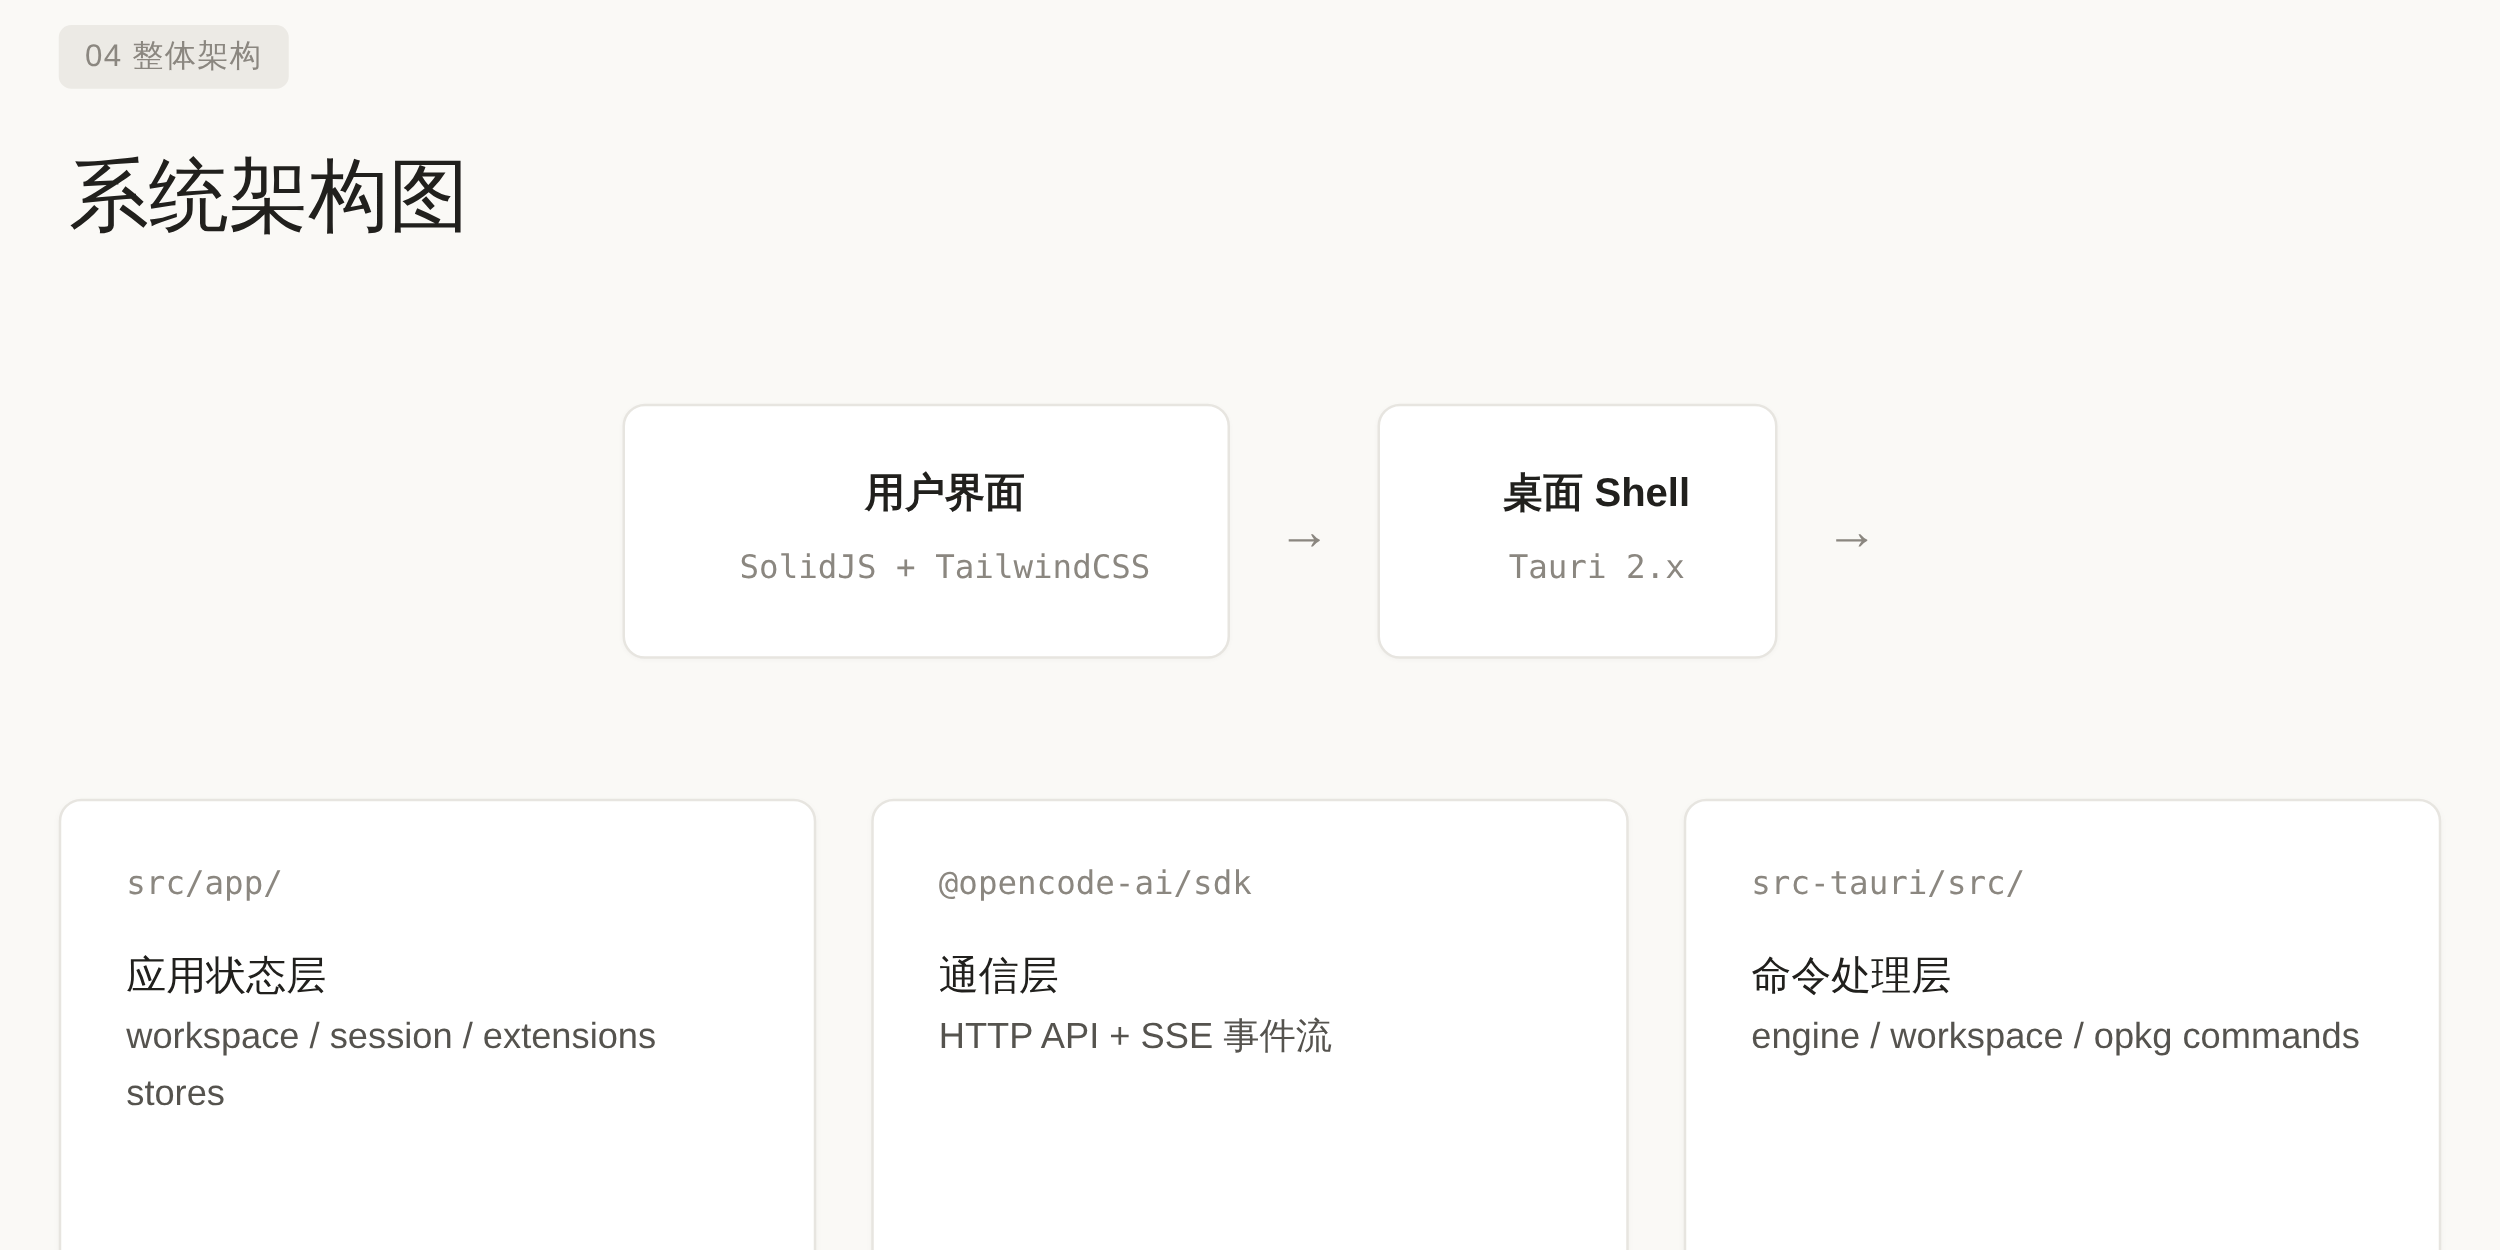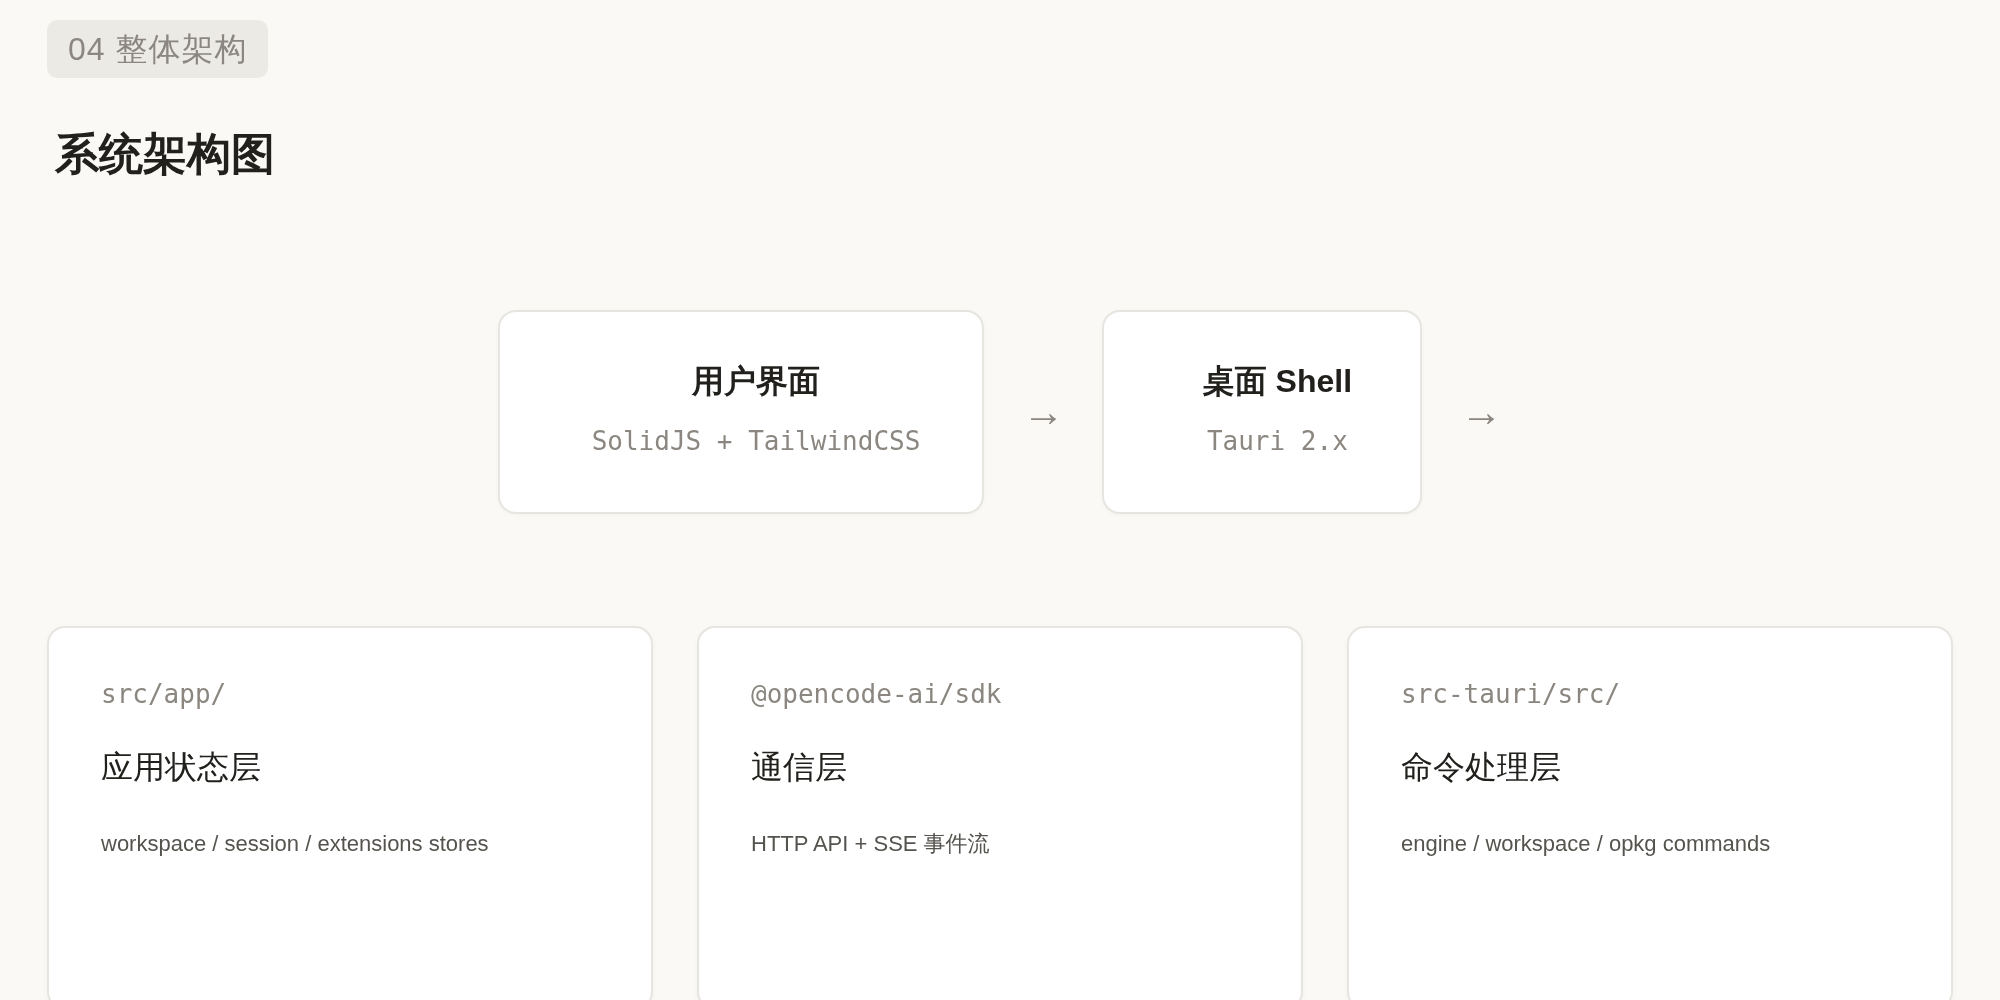--- a/index.html
+++ b/index.html
@@ -19,35 +19,35 @@
     width: 2000px;
     height: 1000px;
     padding: 20px 47px 0 47px;
   }
 
   
   .badge {
     display: inline-block;
     background: var(--badge-background, #ECEAE5);
     color: var(--text-muted, #8B8780);
-    font-size: 32px;
+    font-size: 25px;
     font-weight: 500;
     line-height: 1;
     padding: 13px 21px;
     border-radius: 10px;
     letter-spacing: 1px;
   }
 
   
   h1.title {
     margin: 54px 0 0 8px;
     font-family: "DejaVu Serif", "Liberation Serif", serif;
-    font-size: 44px;
+    font-size: 64px;
     line-height: 1.0;
-    font-weight: 700;
+    font-weight: 400;
     color: var(--text-primary, #21201D);
     letter-spacing: 0px;
   }
 
   
   .flow {
     margin-top: 134px;
     display: flex;
     justify-content: center;
     align-items: center;
@@ -110,22 +110,22 @@
     color: var(--text-muted, #8B8780);
   }
   .card .card-title {
     margin-top: 42px;
     font-size: 32px;
     font-weight: 400;
     line-height: 1.1;
     color: var(--text-primary, #21201D);
   }
   .card .card-description {
-    margin-top: 36px;
-    font-size: 22px;
+    margin-top: 8px;
+    font-size: 29px;
     line-height: 46px;
     color: var(--text-secondary, #55534E);
   }
 </style>
 </head>
 <body style="--background: #FAF9F6; --badge-background: #ECEAE5; --card-border: #E7E5E0; --accent: #C2684A; --text-primary: #21201D; --text-secondary: #55534E; --text-muted: #8B8780;">
 
 <div class="slide">
 
   <div class="badge">04 整体架构</div>

